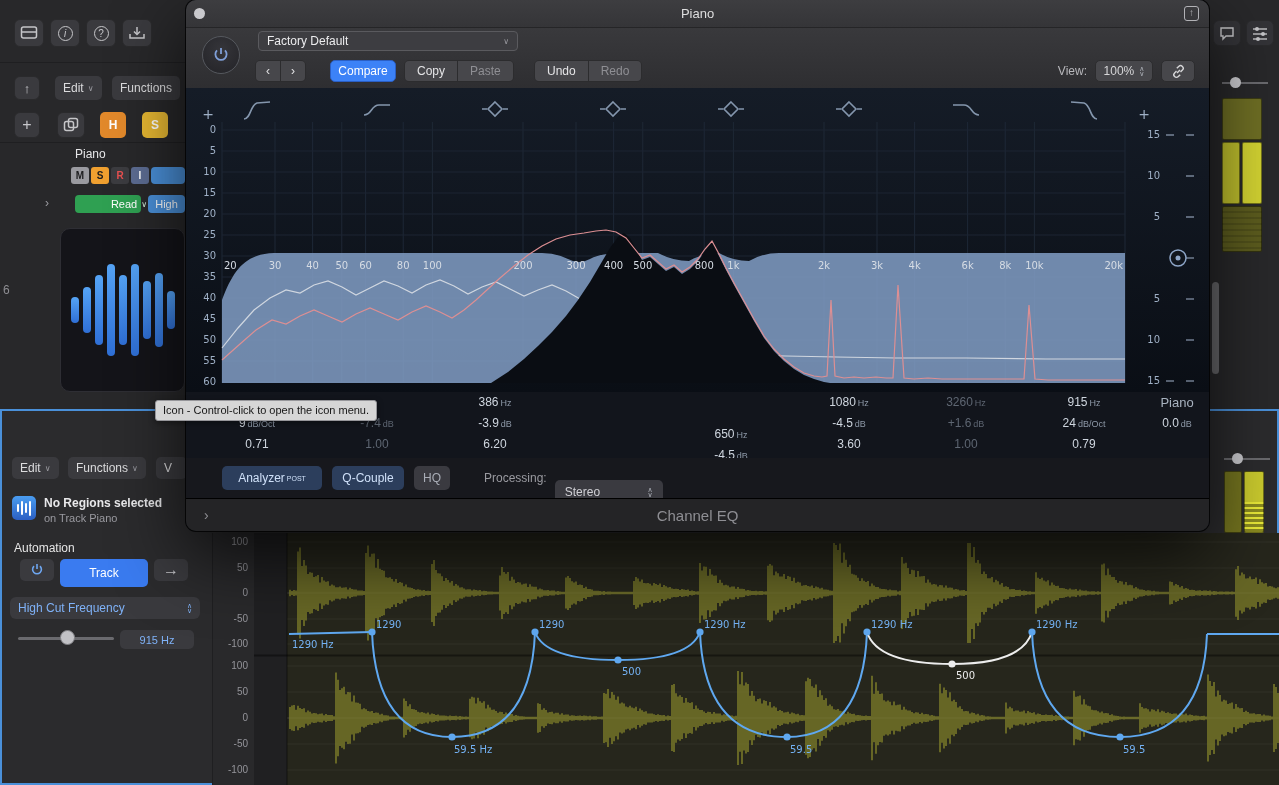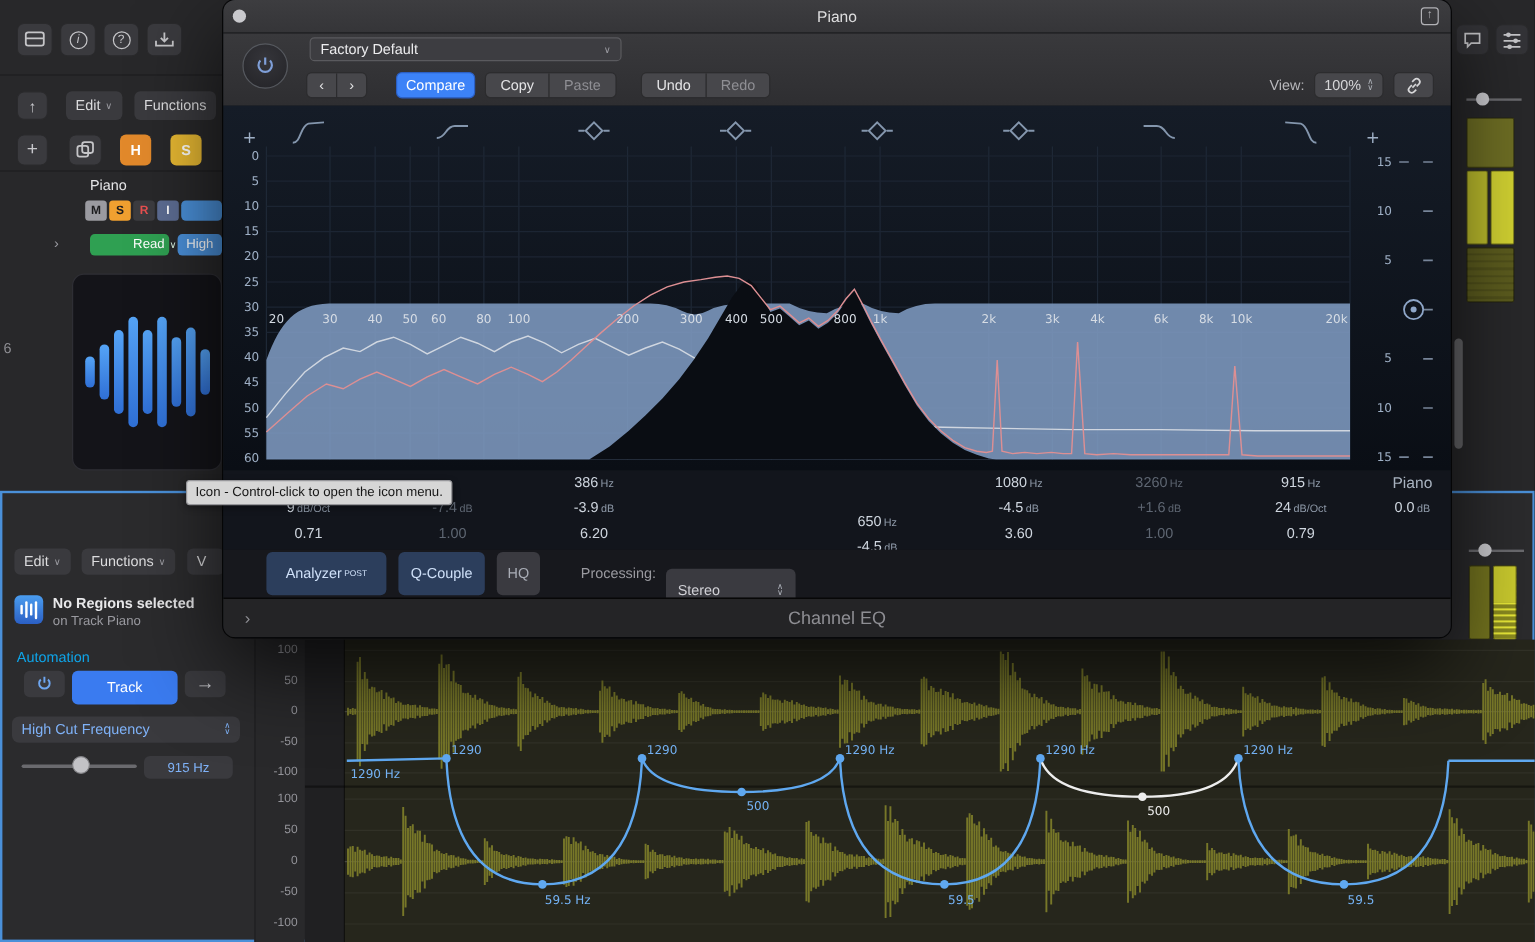--- a/index.html
+++ b/index.html
@@ -44,21 +44,21 @@
           display:flex;align-items:center;justify-content:space-between;padding:0 8px;}
   .pwr{border-radius:50%;background:radial-gradient(circle at 50% 35%,#35353a,#232327);border:1px solid #55585e;
        display:flex;align-items:center;justify-content:center;}
   .readouts{left:0;top:392px;width:100%;height:66px;background:#12151c;}
   .rd-col{position:absolute;width:110px;text-align:center;}
   .rd-r{height:21px;line-height:21px;font-size:12px;color:#cfd6df;}
   .rd-r .unit{font-size:9px;color:#8e99a8;margin-left:2px;}
   .rd-col.dim .rd-r, .rd-col.dim .unit{color:#5e6672;}
   .gain-title{font-size:13px;color:#a8b2bf;}
   .ctrls{left:0;top:458px;width:100%;height:40px;background:#17181d;display:flex;align-items:center;}
-  .ctl-btn{height:36px;border-radius:5px;background:#3a3a40;color:#a9adb6;font-size:12px;display:flex;align-items:center;justify-content:center;padding:0 10px;text-align:center;}
+  .ctl-btn{height:24px;border-radius:5px;background:#3a3a40;color:#a9adb6;font-size:12px;display:flex;align-items:center;justify-content:center;padding:0 10px;text-align:center;}
   .ctl-btn.on{background:#2c3e5c;color:#cfe0f8;}
   .ctl-btn sup{font-size:7px;margin-left:2px;}
   .footer{left:0;top:498px;width:100%;height:33px;background:#242426;border-top:1px solid #000;
           display:flex;align-items:center;justify-content:center;color:#8e8e93;font-size:15px;}
   .foot-chev{position:absolute;left:18px;color:#8e8e93;font-size:14px;}
   .tooltip{left:155px;top:400px;height:21px;background:#d6d6d6;border:1px solid #96969a;border-radius:3px;
            color:#161616;font-size:11px;line-height:19px;padding:0 7px;z-index:50;box-shadow:0 2px 6px rgba(0,0,0,.4);}
   svg text{font-family:"DejaVu Sans",sans-serif;}
 </style>
 </head>
@@ -182,21 +182,21 @@
 
     <div class="abs" style="left:10px;top:85px;width:24px;height:24px;border-radius:5px;background:linear-gradient(#4a9df0,#2b5fc4);display:flex;align-items:center;justify-content:center;gap:2px;">
       <span style="width:2px;height:8px;background:#fff;border-radius:1px;"></span>
         <span style="width:2px;height:14px;background:#fff;border-radius:1px;"></span>
         <span style="width:2px;height:10px;background:#fff;border-radius:1px;"></span>
         <span style="width:2px;height:15px;background:#fff;border-radius:1px;"></span>
     </div>
     <div class="abs" style="left:42px;top:85px;font-size:12px;font-weight:bold;color:#e8e8ea;">No Regions selected</div>
     <div class="abs" style="left:42px;top:101px;font-size:11px;color:#9a9aa0;">on Track Piano</div>
 
-    <div class="abs" style="left:12px;top:130px;font-size:12px;color:#0ea5e9;">Automation</div>
+    <div class="abs" style="left:12px;top:130px;font-size:12px;color:#e5e5e5;">Automation</div>
     <div class="abs dark-btn" style="left:18px;top:148px;width:34px;height:22px;">
       <svg width="14" height="14">
           <path d="M7 1 v5" stroke="#6ea6f0" stroke-width="1.6" fill="none"></path>
           <path d="M4 3.2 a4.4 4.4 0 1 0 6 0" stroke="#6ea6f0" stroke-width="1.6" fill="none"></path>
         </svg>
     </div>
     <div class="abs blue-btn" style="left:58px;top:148px;width:88px;height:28px;">Track</div>
     <div class="abs dark-btn" style="left:152px;top:148px;width:34px;height:22px;">
       <span style="color:#c8c8cc;">→</span>
     </div>

